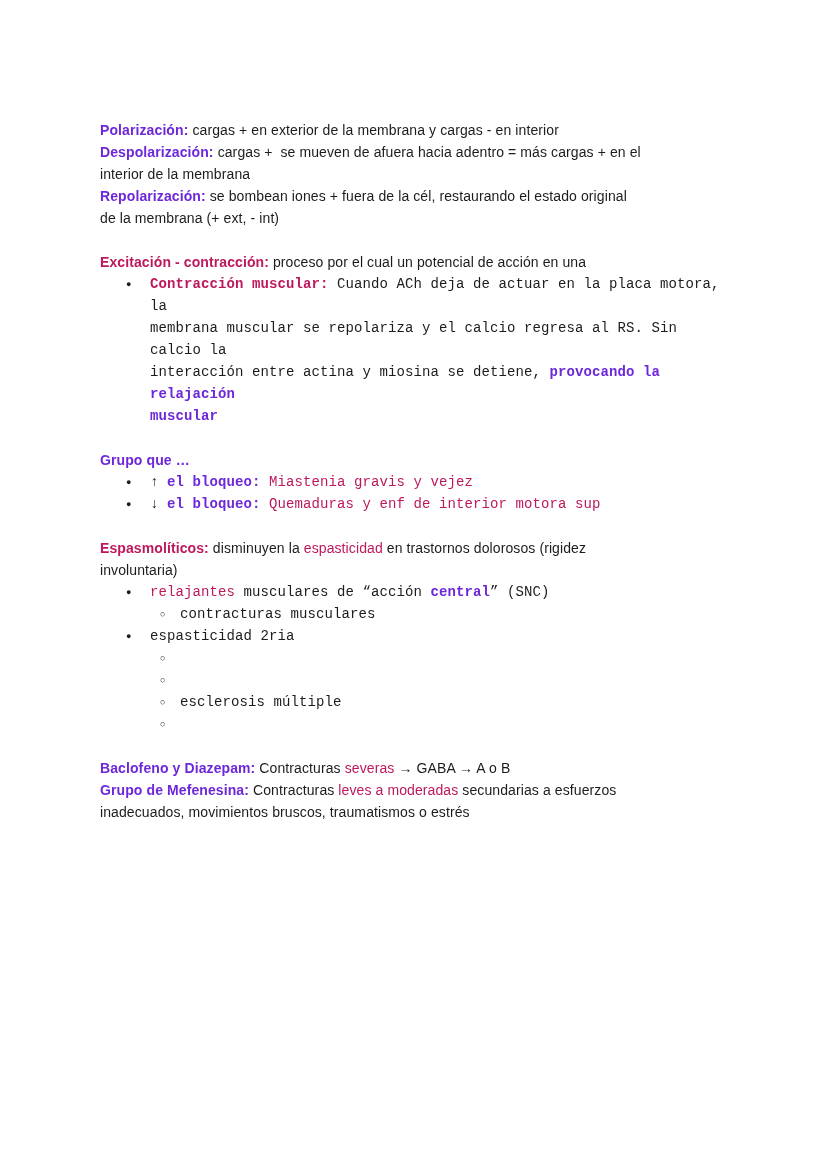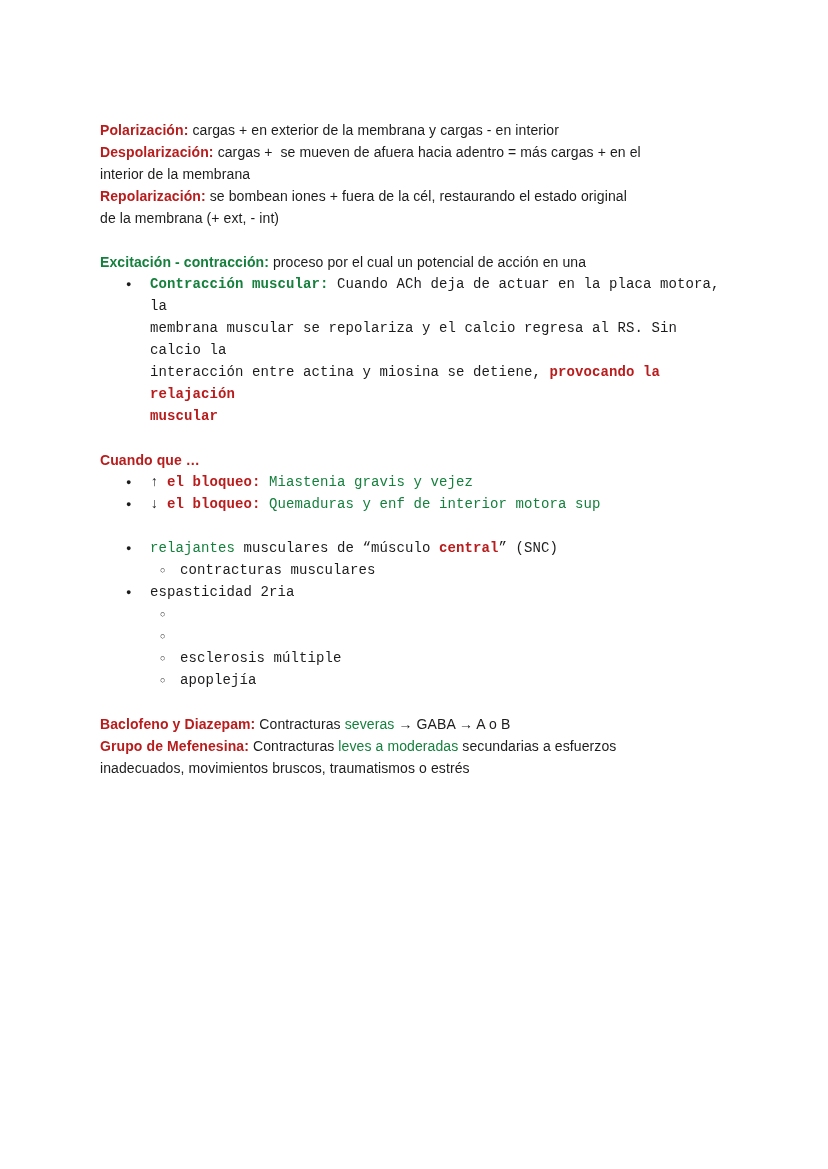--- a/index.html
+++ b/index.html
@@ -25,22 +25,22 @@
     top: 119px;
     width: 636px;
     font-size: 14px;
     line-height: 22px;
     color: #1c1c1e;
     letter-spacing: 0.1px;
   }
   .para { margin: 0; }
   .spacer { height: 22px; }
   .run { white-space: pre-wrap; }
-  .b { font-weight: 700; color: #b91c1c; }
-  .cyan { color: #15803d; }
+  .b { font-weight: 700; color: #6d28d9; }
+  .cyan { color: #be185d; }
   .list { margin: 0; }
   .li { display: flex; align-items: flex-start; }
   .li .marker {
     flex: 0 0 auto;
     line-height: 22px;
     color: #1c1c1e;
   }
   .li.lvl1 { padding-left: 20px; }
   .li.lvl1 .marker {
     width: 30px;
@@ -65,36 +65,37 @@
       <div class="para"><span class="run b">Polarización:</span><span class="run"> cargas + en exterior de la membrana y cargas - en interior</span><br><span class="run b">Despolarización:</span><span class="run"> cargas +  se mueven de afuera hacia adentro = más cargas + en el</span><br><span class="run">interior de la membrana</span><br><span class="run b">Repolarización:</span><span class="run"> se bombean iones + fuera de la cél, restaurando el estado original</span><br><span class="run">de la membrana (+ ext, - int)</span></div>
       <div class="spacer"></div>
       <div class="para"><span class="run b cyan">Excitación - contracción:</span><span class="run"> proceso por el cual un potencial de acción en una</span><br></div>
       <div class="list">
         <div class="li lvl1">
           <span class="marker">●</span>
           <span class="li-body"><span class="run b cyan">Contracción muscular:</span><span class="run"> Cuando ACh deja de actuar en la placa motora, la</span><br><span class="run">membrana muscular se repolariza y el calcio regresa al RS. Sin calcio la</span><br><span class="run">interacción entre actina y miosina se detiene, </span><span class="run b">provocando la relajación</span><br><span class="run b">muscular</span></span>
         </div>
       </div>
       <div class="spacer"></div>
-      <div class="para"><span class="run b">Cuando que …</span></div>
+      <div class="para"><span class="run b">Grupo que …</span></div>
       <div class="list">
         <div class="li lvl1">
           <span class="marker">●</span>
           <span class="li-body"><span class="run">↑ </span><span class="run b">el bloqueo:</span><span class="run"> </span><span class="run cyan">Miastenia gravis y vejez</span></span>
         </div>
         <div class="li lvl1">
           <span class="marker">●</span>
           <span class="li-body"><span class="run">↓ </span><span class="run b">el bloqueo:</span><span class="run"> </span><span class="run cyan">Quemaduras y enf de interior motora sup</span></span>
         </div>
       </div>
       <div class="spacer"></div>
+      <div class="para"><span class="run b cyan">Espasmolíticos:</span><span class="run"> disminuyen la </span><span class="run cyan">espasticidad</span><span class="run"> en trastornos dolorosos (rigidez</span><br><span class="run">involuntaria)</span></div>
       <div class="list">
         <div class="li lvl1">
           <span class="marker">●</span>
-          <span class="li-body"><span class="run cyan">relajantes</span><span class="run"> musculares de “músculo </span><span class="run b">central</span><span class="run">” (SNC)</span></span>
+          <span class="li-body"><span class="run cyan">relajantes</span><span class="run"> musculares de “acción </span><span class="run b">central</span><span class="run">” (SNC)</span></span>
         </div>
         <div class="li lvl2">
           <span class="marker">○</span>
           <span class="li-body"><span class="run">contracturas musculares</span></span>
         </div>
         <div class="li lvl1">
           <span class="marker">●</span>
           <span class="li-body"><span class="run">espasticidad 2ria</span></span>
         </div>
         <div class="li lvl2">
@@ -102,19 +103,18 @@
         </div>
         <div class="li lvl2">
           <span class="marker">○</span>
         </div>
         <div class="li lvl2">
           <span class="marker">○</span>
           <span class="li-body"><span class="run">esclerosis múltiple</span></span>
         </div>
         <div class="li lvl2">
           <span class="marker">○</span>
-          <span class="li-body"><span class="run">apoplejía</span></span>
         </div>
       </div>
       <div class="spacer"></div>
       <div class="para"><span class="run b">Baclofeno y Diazepam:</span><span class="run"> Contracturas </span><span class="run cyan">severas</span><span class="run"> → GABA → A o B</span><br><span class="run b">Grupo de Mefenesina:</span><span class="run"> Contracturas </span><span class="run cyan">leves a moderadas</span><span class="run"> secundarias a esfuerzos</span><br><span class="run">inadecuados, movimientos bruscos, traumatismos o estrés</span></div>
     </div>
 </div>
 
 </body></html>

